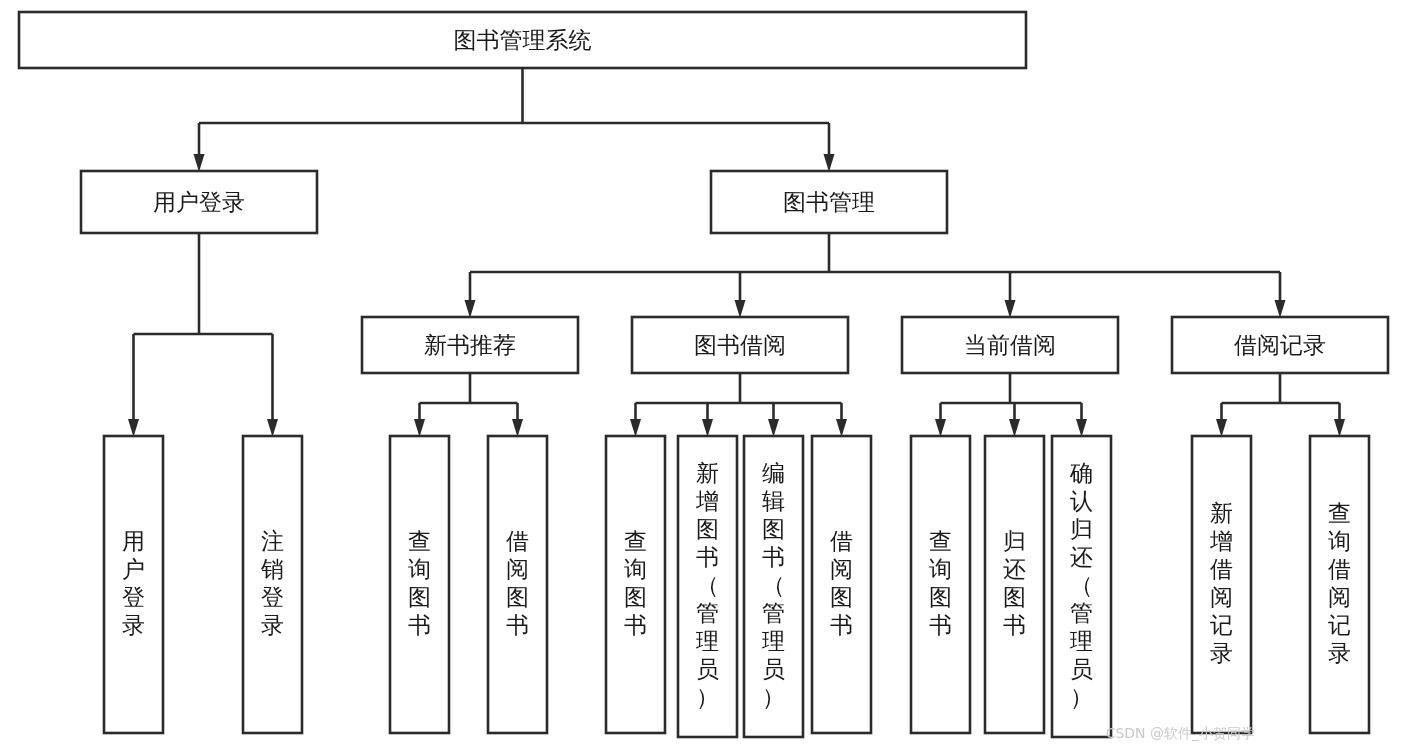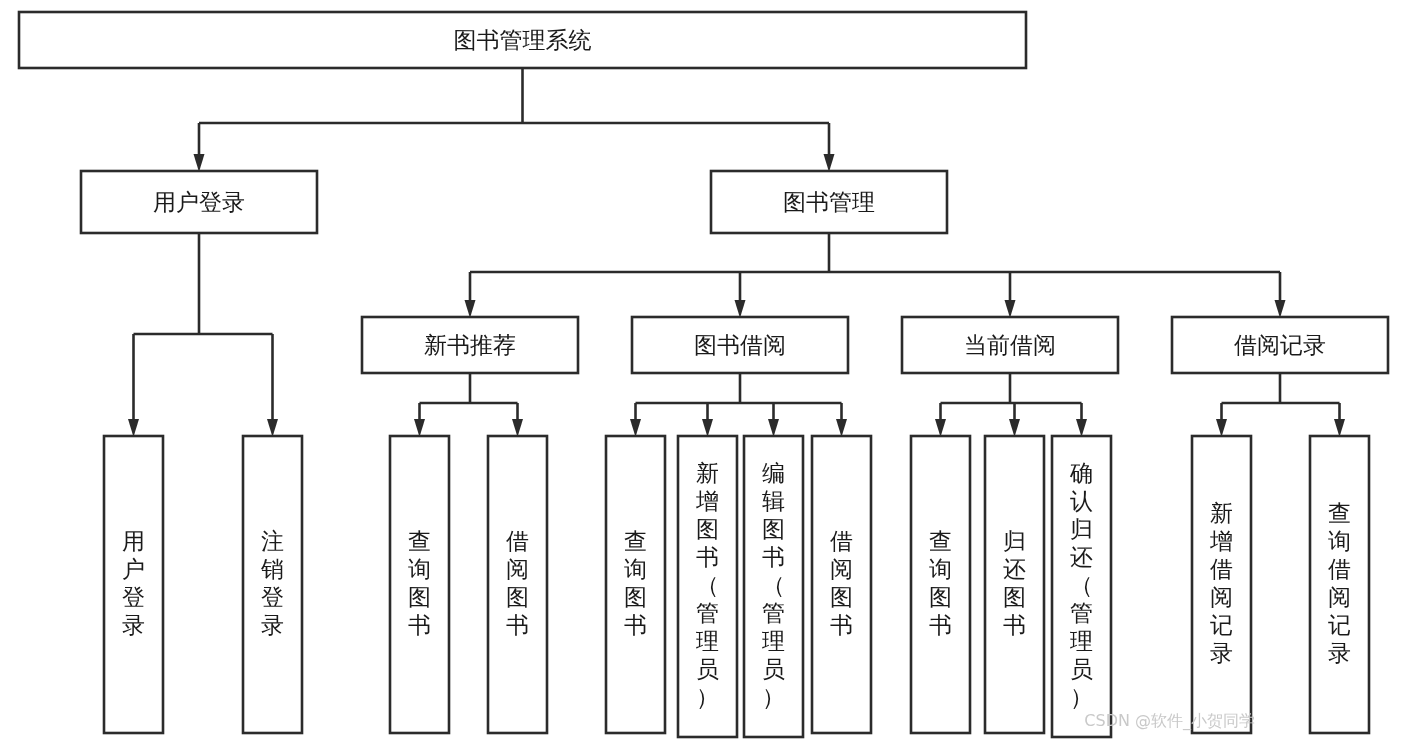--- a/index.html
+++ b/index.html
@@ -43,22 +43,22 @@
     fill: none;
     stroke-linecap: butt;
   }
   .arrow-head {
     fill: #2b2b2b;
     stroke: none;
   }
   .watermark {
     position: absolute;
     right: 8px;
-    bottom: 15px;
-    font-size: 16px;
+    bottom: 4px;
+    font-size: 14px;
     color: #c9c9c9;
     font-family: "DejaVu Sans", "Liberation Sans", sans-serif;
     white-space: nowrap;
     pointer-events: none;
   }
 </style>
 </head>
 <body>
 
 <div id="diagram-root">

